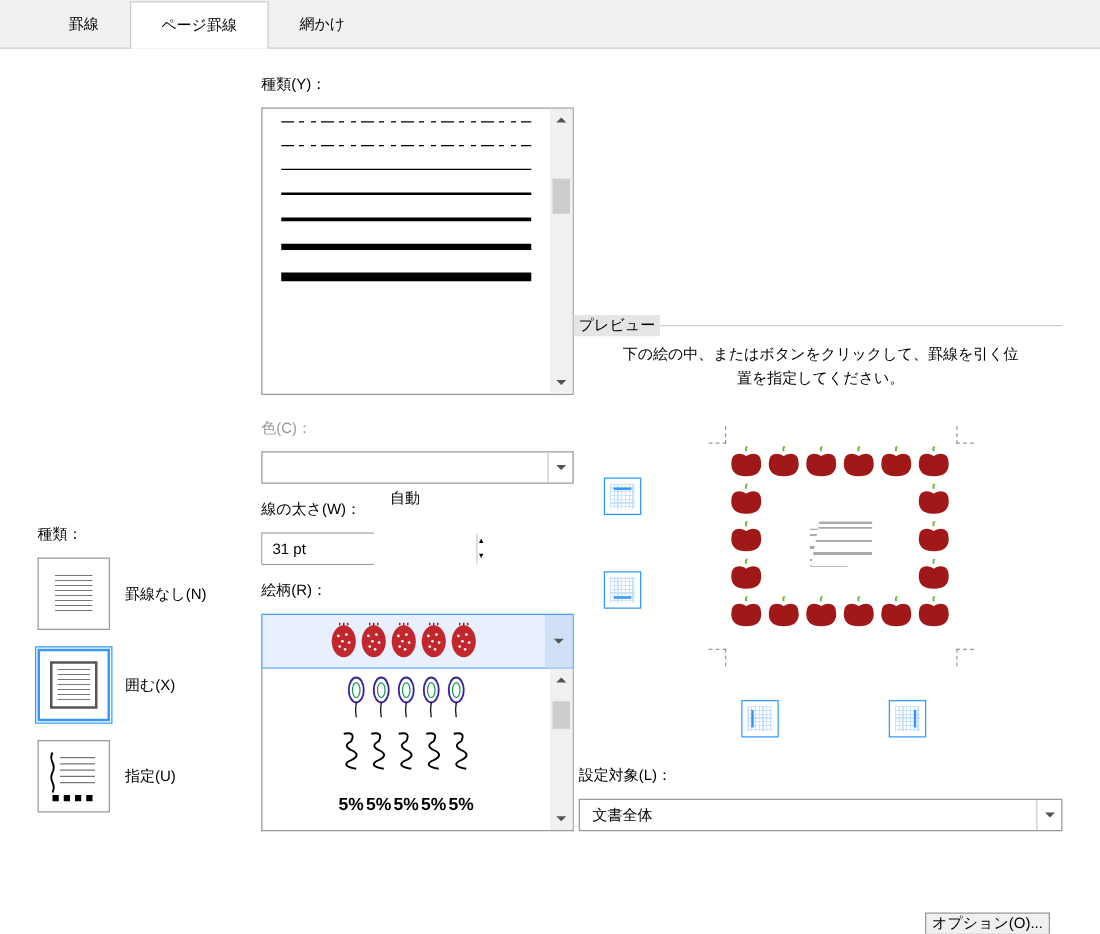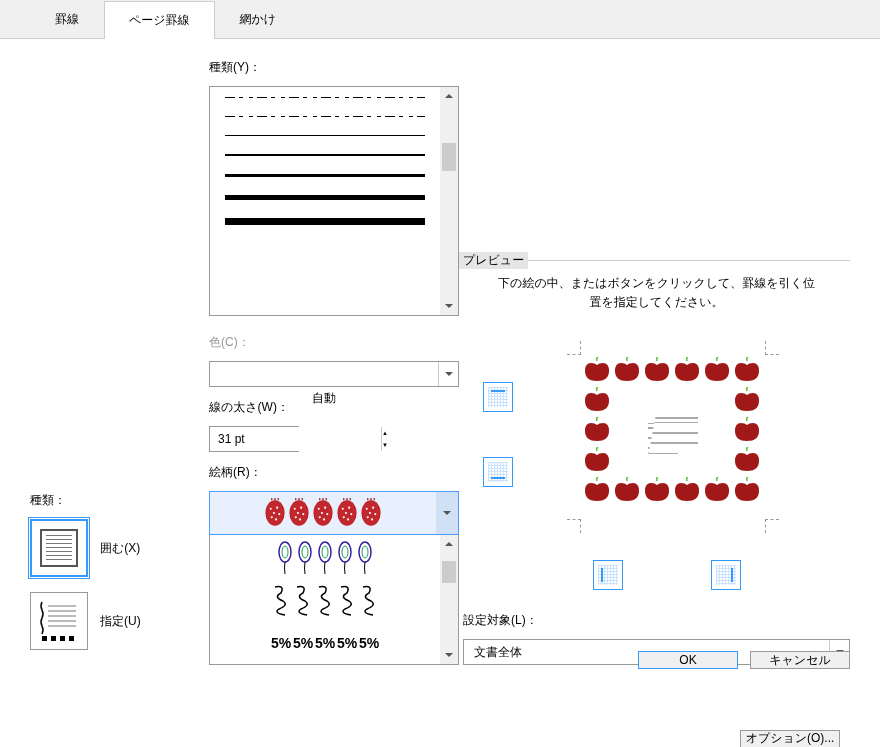--- a/index.html
+++ b/index.html
@@ -100,20 +100,26 @@
     <div class="tab">罫線</div>
     <div class="tab active">ページ罫線</div>
     <div class="tab">網かけ</div>
   </div>
 
   <div class="content">
 
     <div class="col col1">
       <div class="section-label">種類：</div>
 
+      <div class="setting-item">
+        <div class="setting-icon">
+            <div class="doc-lines"></div>
+          </div>
+        <span>罫線なし(N)</span>
+      </div>
 
       <div class="setting-item">
         <div class="setting-icon selected">
             <div class="doc-box"></div>
           </div>
         <span>囲む(X)</span>
       </div>
 
 
 
@@ -438,17 +444,13 @@
           <div class="combo-btn">
               <div class="chevron chevron-down"></div>
             </div>
         </div>
       </fieldset>
 
       <button class="btn options-btn">オプション(O)...</button>
     </div>
   </div>
 
-  <div class="dialog-buttons">
-    <button class="btn primary">OK</button>
-    <button class="btn">キャンセル</button>
-  </div>
 </div>
 
 </body></html>

